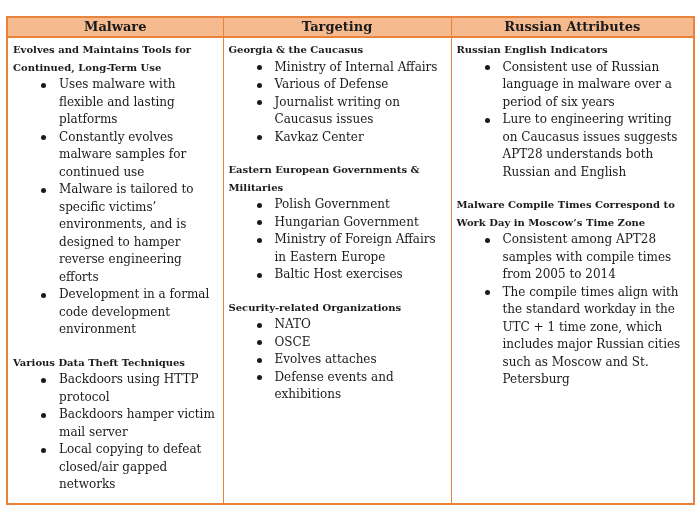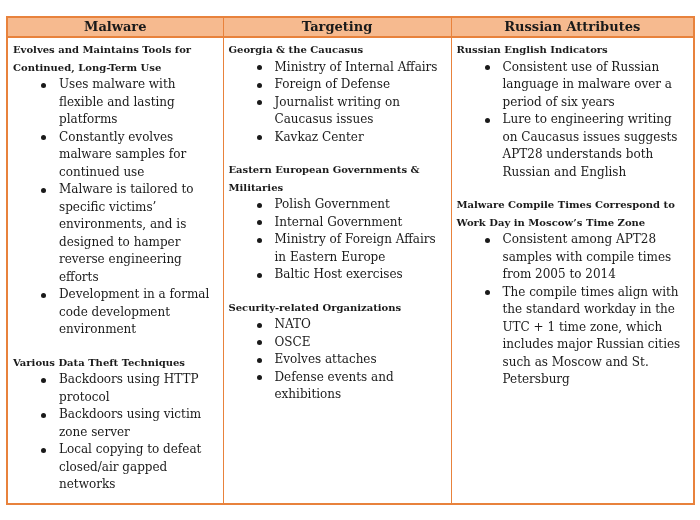--- a/index.html
+++ b/index.html
@@ -96,40 +96,40 @@
                 <li class="bullet-item">Uses malware with flexible and lasting platforms</li>
                 <li class="bullet-item">Constantly evolves malware samples for continued use</li>
                 <li class="bullet-item">Malware is tailored to specific victims’ environments, and is designed to hamper reverse engineering efforts</li>
                 <li class="bullet-item">Development in a formal code development environment</li>
               </ul>
             </div>
             <div class="section">
               <div class="section-heading">Various Data Theft Techniques</div>
               <ul class="bullets">
                 <li class="bullet-item">Backdoors using HTTP protocol</li>
-                <li class="bullet-item">Backdoors using victim zone server</li>
+                <li class="bullet-item">Backdoors hamper victim mail server</li>
                 <li class="bullet-item">Local copying to defeat closed/air gapped networks</li>
               </ul>
             </div>
           </td>
           <td class="col-body">
             <div class="section">
               <div class="section-heading">Georgia &amp; the Caucasus</div>
               <ul class="bullets">
                 <li class="bullet-item">Ministry of Internal Affairs</li>
-                <li class="bullet-item">Foreign of Defense</li>
+                <li class="bullet-item">Various of Defense</li>
                 <li class="bullet-item">Journalist writing on Caucasus issues</li>
                 <li class="bullet-item">Kavkaz Center</li>
               </ul>
             </div>
             <div class="section">
               <div class="section-heading">Eastern European Governments &amp; Militaries</div>
               <ul class="bullets">
                 <li class="bullet-item">Polish Government</li>
-                <li class="bullet-item">Internal Government</li>
+                <li class="bullet-item">Hungarian Government</li>
                 <li class="bullet-item">Ministry of Foreign Affairs in Eastern Europe</li>
                 <li class="bullet-item">Baltic Host exercises</li>
               </ul>
             </div>
             <div class="section">
               <div class="section-heading">Security-related Organizations</div>
               <ul class="bullets">
                 <li class="bullet-item">NATO</li>
                 <li class="bullet-item">OSCE</li>
                 <li class="bullet-item">Evolves attaches</li>

